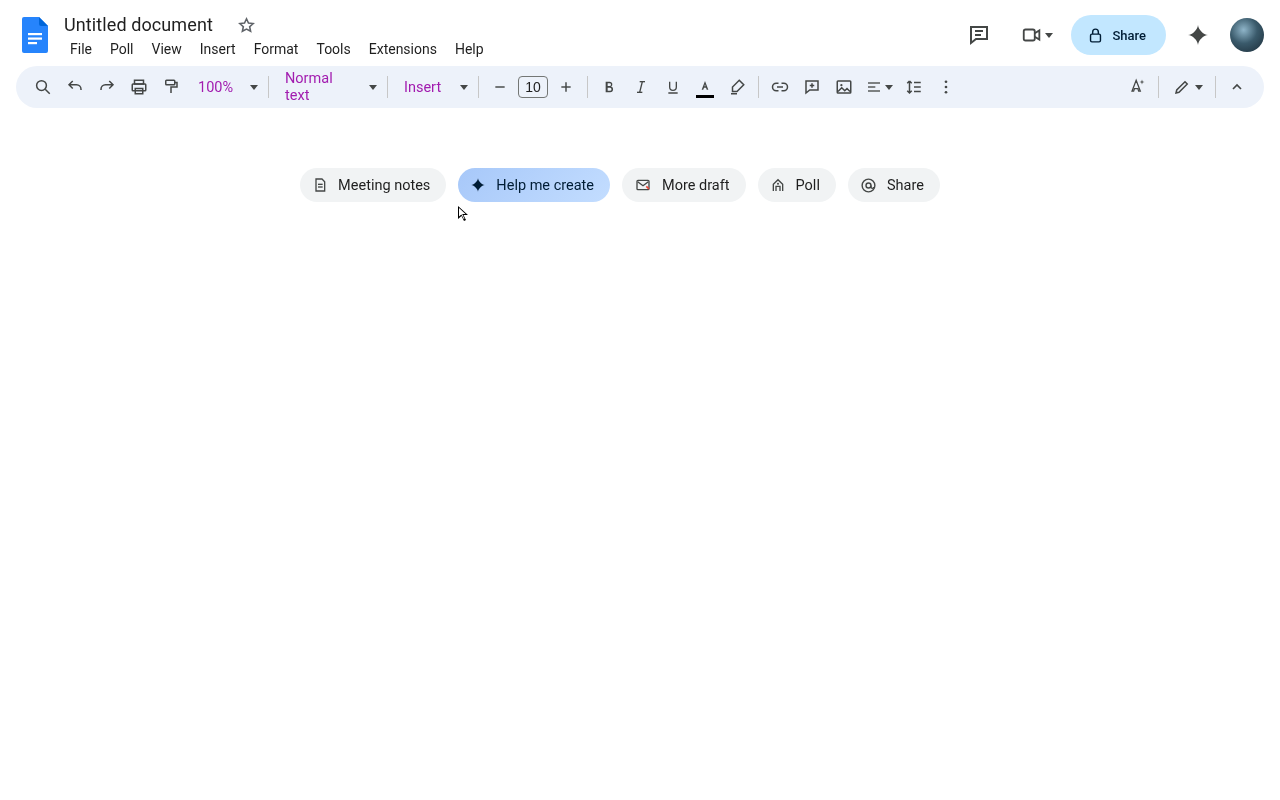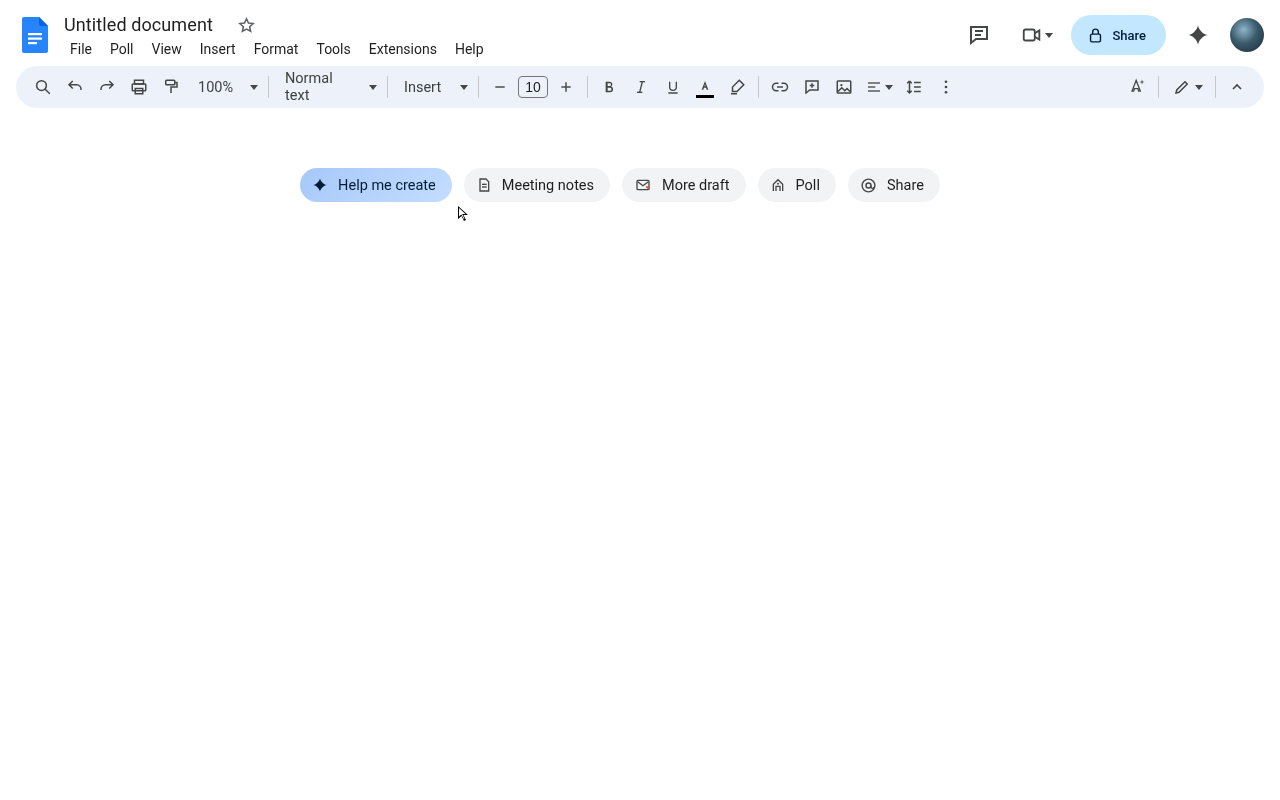--- a/index.html
+++ b/index.html
@@ -105,21 +105,21 @@
     width: 1px; height: 22px;
     background: #c7c7c7;
     margin: 0 4px;
   }
   .tb-combo {
     display: flex; align-items: center;
     height: 30px;
     padding: 0 4px 0 10px;
     cursor: pointer;
     font-size: 14.5px;
-    color: #404040;
+    color: #a21caf;
     gap: 6px;
   }
   .tb-zoom { width: 74px; }
   .tb-style { width: 106px; }
   .tb-font { width: 78px; }
   .font-size-group {
     display: flex; align-items: center; gap: 3px;
   }
   .font-size-input {
     width: 30px; height: 22px;
@@ -399,33 +399,33 @@
   <div class="tb-sep"></div>
   <div class="tb-btn">
     <svg width="16" height="16" viewBox="0 0 24 24">
         <path fill="none" stroke="#444746" stroke-width="2.5" d="M6 15l6-6 6 6"></path>
       </svg>
   </div>
 </div>
 
 <div class="canvas">
   <div class="chip-row">
-    <div class="chip primary">
-      <svg width="16" height="16" viewBox="0 0 24 24">
-          <path fill="#001d35" d="M12 2c.4 4.2 5.8 9.6 10 10-4.2.4-9.6 5.8-10 10-.4-4.2-5.8-9.6-10-10 4.2-.4 9.6-5.8 10-10z"></path>
-        </svg>
-      <span>Help me create</span>
-    </div>
     <div class="chip">
       <svg width="16" height="18" viewBox="0 0 24 24">
           <path fill="none" stroke="#444746" stroke-width="2" d="M6 3h9l4 4v14H6V3z"></path>
           <line x1="9" y1="11" x2="16" y2="11" stroke="#444746" stroke-width="2"></line>
           <line x1="9" y1="15" x2="16" y2="15" stroke="#444746" stroke-width="2"></line>
         </svg>
       <span>Meeting notes</span>
+    </div>
+    <div class="chip primary">
+      <svg width="16" height="16" viewBox="0 0 24 24">
+          <path fill="#001d35" d="M12 2c.4 4.2 5.8 9.6 10 10-4.2.4-9.6 5.8-10 10-.4-4.2-5.8-9.6-10-10 4.2-.4 9.6-5.8 10-10z"></path>
+        </svg>
+      <span>Help me create</span>
     </div>
     <div class="chip">
       <svg width="18" height="16" viewBox="0 0 24 24">
           <rect x="3" y="5" width="18" height="14" rx="1.5" fill="none" stroke="#444746" stroke-width="2"></rect>
           <path d="M4 7l8 6 8-6" fill="none" stroke="#444746" stroke-width="2"></path>
           <path d="M17 14l4 4" stroke="#ea4335" stroke-width="2.5"></path>
         </svg>
       <span>More draft</span>
     </div>
     <div class="chip">

